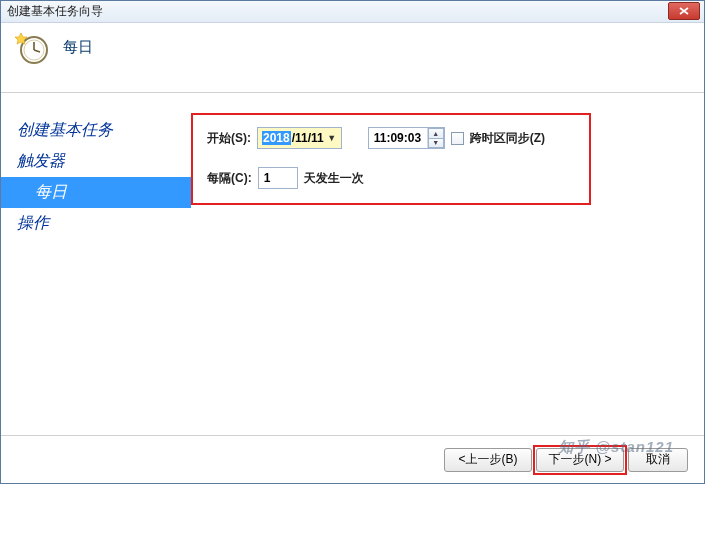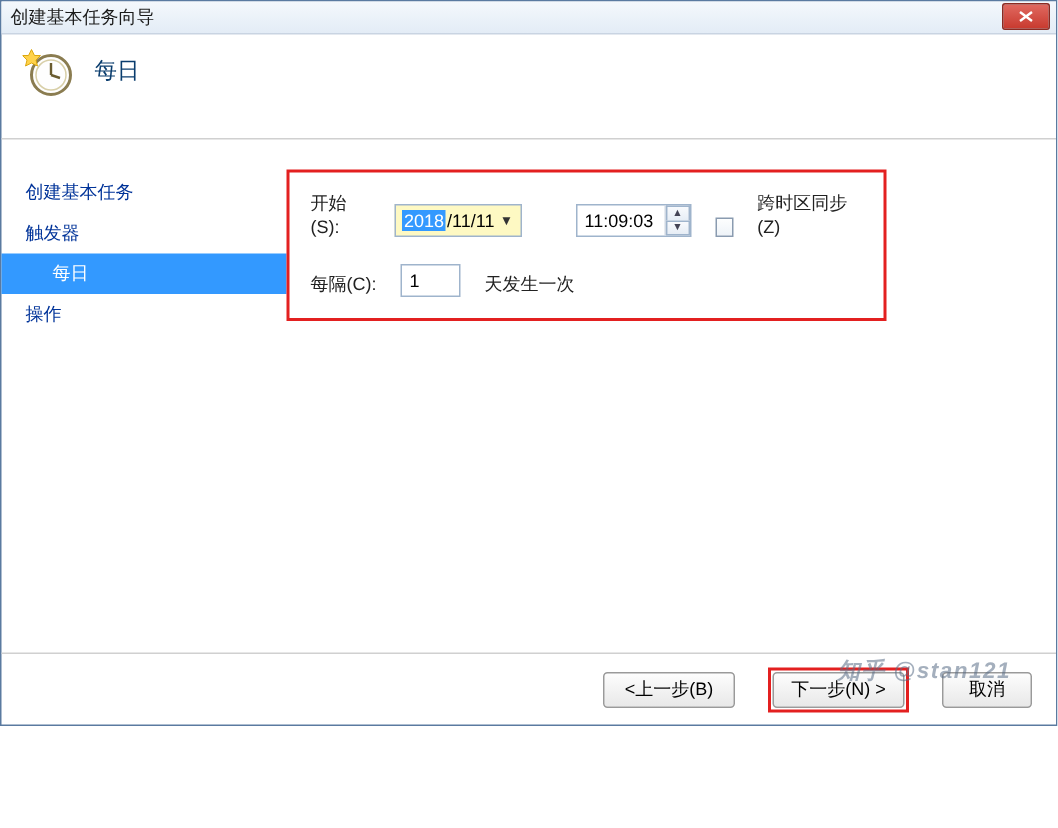--- a/index.html
+++ b/index.html
@@ -6,39 +6,39 @@
   html, body { width: 705px; height: 552px; font-family: "Microsoft YaHei", "Segoe UI", Tahoma, sans-serif; font-size: 12px; background: #fff; color: #000; }
   .window { width: 705px; height: 484px; border: 1px solid #5a7aa0; background: #fff; display: flex; flex-direction: column; position: relative; }
   .titlebar { height: 22px; background: linear-gradient(#f4f8fc, #e3ecf6); border-bottom: 1px solid #c9d4e2; display: flex; align-items: center; padding: 0 4px; position: relative; }
   .titlebar .title { font-size: 12px; color: #1a1a1a; padding-left: 2px; }
   .close-btn { position: absolute; right: 4px; top: 1px; width: 32px; height: 18px; background: linear-gradient(#e06960, #c83a2f); border: 1px solid #8a2a22; border-radius: 2px; color: #fff; display: flex; align-items: center; justify-content: center; font-size: 10px; font-weight: bold; cursor: pointer; }
   .header-area { padding: 10px 14px 30px 14px; display: flex; align-items: center; gap: 14px; border-bottom: 1px solid #d0d0d0; height: 70px; }
   .header-area .icon-box { width: 34px; height: 34px; position: relative; }
   .header-area h1 { font-size: 15px; font-weight: normal; color: #0a3d6e; }
   .body { flex: 1; display: flex; }
   .sidebar { width: 190px; padding: 22px 0 0 0; }
-  .sidebar .item { padding: 5px 0 5px 16px; font-size: 12px; color: #003399; cursor: pointer; }
+  .sidebar .item { padding: 5px 0 5px 16px; font-size: 16px; color: #003399; cursor: pointer; font-style: italic; }
   .sidebar .item.sub { padding-left: 34px; }
   .sidebar .item.selected { background: #3399ff; color: #fff; }
   .content { flex: 1; padding: 20px 12px 10px 0; position: relative; }
   .highlight-box { border: 2px solid #e32020; padding: 12px 14px 14px 14px; width: 400px; }
-  .row { display: flex; align-items: flex-end; gap: 16px; margin-bottom: 18px; }
+  .row { display: flex; align-items: center; gap: 6px; margin-bottom: 18px; font-weight: bold; }
   .row:last-child { margin-bottom: 0; }
   .lbl { font-size: 12px; color: #222; }
   .date-field { border: 1px solid #9fb4cc; height: 22px; display: flex; align-items: center; padding: 0 2px 0 4px; background: #fef9c3; gap: 1px; }
   .date-field .sel { background: #3399ff; color: #fff; padding: 0 1px; }
   .date-field .dd { width: 14px; text-align: center; cursor: pointer; font-size: 9px; color: #333; }
   .time-field { border: 1px solid #9fb4cc; height: 22px; display: flex; align-items: center; background: #fff; margin-left: 20px; }
   .time-field span { padding: 0 4px 0 5px; min-width: 58px; }
   .spinner { display: flex; flex-direction: column; border-left: 1px solid #cfd8e3; }
   .spinner .btn { width: 16px; height: 10px; background: linear-gradient(#f8fafd,#e6edf5); border: 1px solid #9fb4cc; font-size: 7px; line-height: 6px; text-align: center; cursor: pointer; display: flex; align-items: center; justify-content: center; color: #445; }
   .spinner .btn:first-child { border-bottom: none; }
   .chk { width: 13px; height: 13px; border: 1px solid #8a9bb0; background: linear-gradient(#fdfefe,#eef3f8); cursor: pointer; }
   .numbox { border: 1px solid #9fb4cc; width: 40px; height: 22px; padding: 0 5px; display: flex; align-items: center; background: #fff; }
-  .footer { height: 48px; border-top: 1px solid #d0d0d0; display: flex; align-items: center; justify-content: flex-end; padding-right: 16px; gap: 25px; position: relative; }
+  .footer { height: 48px; border-top: 1px solid #d0d0d0; display: flex; align-items: center; justify-content: flex-end; padding-right: 16px; gap: 4px; position: relative; }
   .btn-std { min-width: 88px; height: 24px; background: linear-gradient(#fdfdfd,#e8e8e8); border: 1px solid #9a9a9a; border-radius: 3px; font-size: 12px; cursor: pointer; display: flex; align-items: center; justify-content: center; padding: 0 10px; }
   .btn-next-wrap { position: relative; border-radius: 10px; }
   .btn-next-wrap .red-outline { position: absolute; inset: -3px; border: 2px solid #e32020; pointer-events: none; }
   .watermark { position: absolute; right: 30px; bottom: 26px; font-size: 15px; color: rgba(90,110,135,0.55); font-style: italic; pointer-events: none; letter-spacing: 1px; font-weight: bold; }
 </style>
 </head>
 <body>
 
 <div class="window">
 

